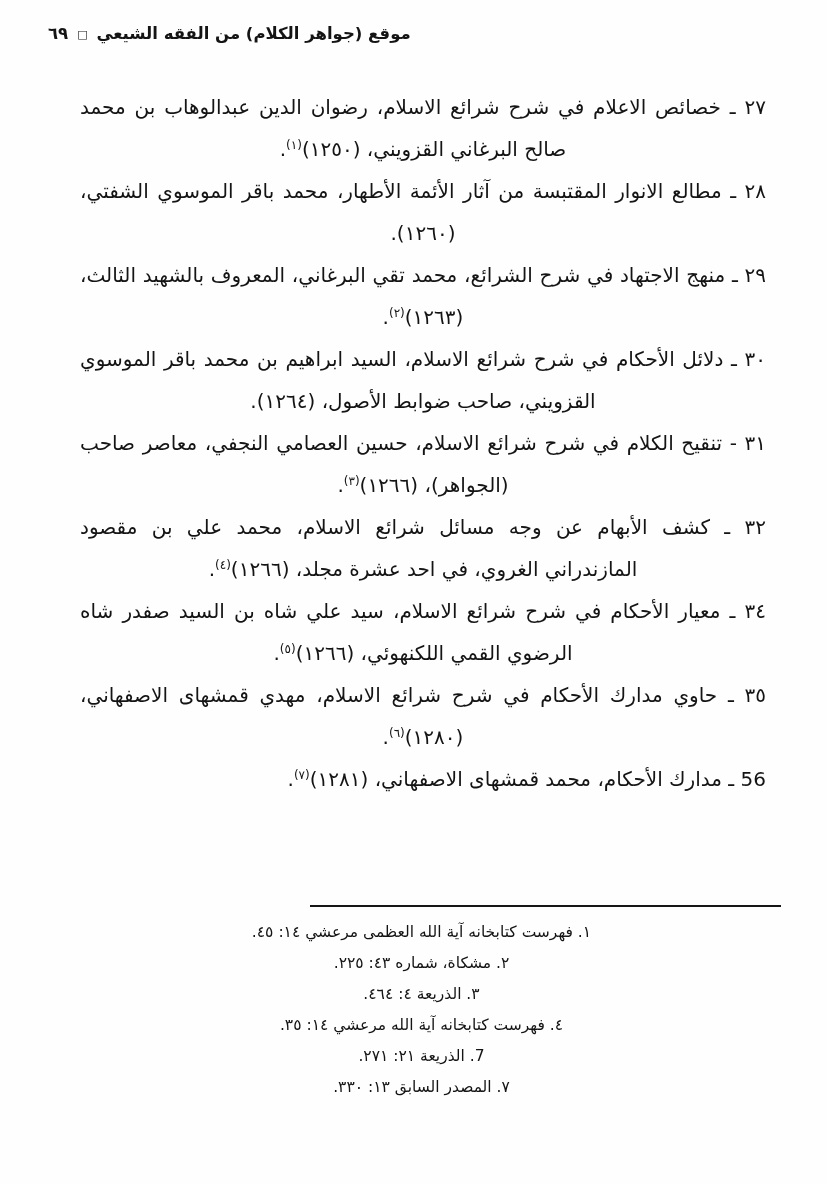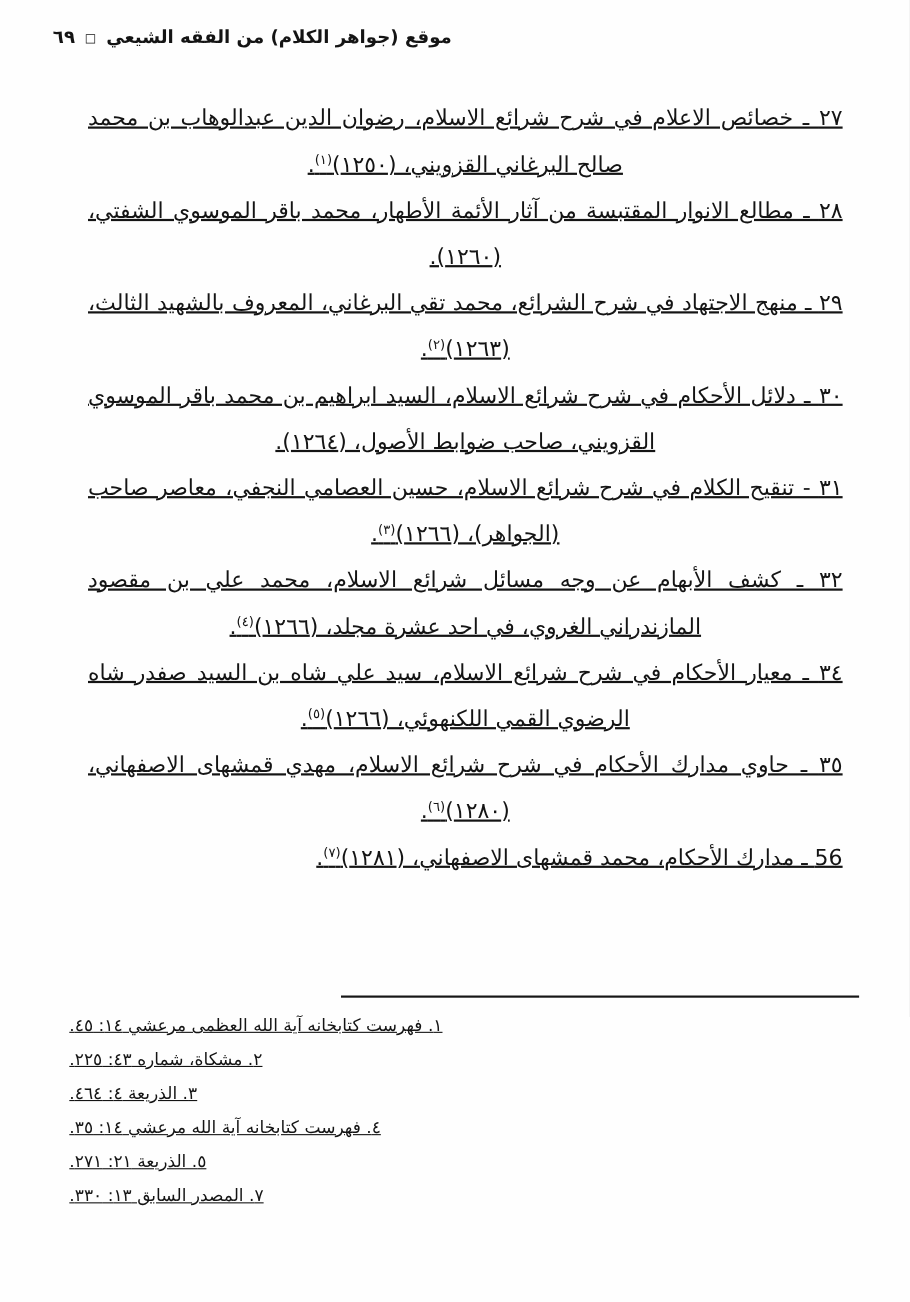--- a/index.html
+++ b/index.html
@@ -38,21 +38,20 @@
   
   .body-list {
     position: absolute;
     top: 86px;
     right: 61px;
     left: 80px;
     direction: rtl;
     font-size: 20px;
     line-height: 42px;
     text-align: justify;
-    text-decoration: underline;
   }
   p.item {
     margin: 0;
     padding: 0;
     text-align: justify;
     -moz-text-align-last: center;
     text-align-last: center;
   }
   p.item.single {
     -moz-text-align-last: right;
@@ -71,24 +70,23 @@
     width: 471px;
     height: 2px;
     background: #161616;
   }
   .footnotes {
     position: absolute;
     top: 917px;
     right: 47px;
     left: 63px;
     direction: rtl;
-    text-align: left;
+    text-align: center;
     font-size: 15.5px;
     line-height: 31px;
-    text-decoration: underline;
   }
   .footnotes p {
     margin: 0;
     padding: 0;
   }
 </style>
 </head>
 <body>
 
 <div class="page">
@@ -111,17 +109,17 @@
     <p class="item single"><span>56 ـ مدارك الأحكام، محمد قمشهاى الاصفهاني، (١٢٨١)</span><sup class="fn-ref">(٧)</sup><span>.</span></p>
   </div>
 
   <div class="fn-rule"></div>
 
   <div class="footnotes">
     <p>١. فهرست كتابخانه آية الله العظمى مرعشي ١٤: ٤٥.</p>
     <p>٢. مشكاة، شماره ٤٣: ٢٢٥.</p>
     <p>٣. الذريعة ٤: ٤٦٤.</p>
     <p>٤. فهرست كتابخانه آية الله مرعشي ١٤: ٣٥.</p>
-    <p>٥. الذريعة ٢١: ٢٧١.</p>
+    <p>7. الذريعة ٢١: ٢٧١.</p>
     <p>٧. المصدر السابق ١٣: ٣٣٠.</p>
   </div>
 
 </div>
 
 </body></html>

